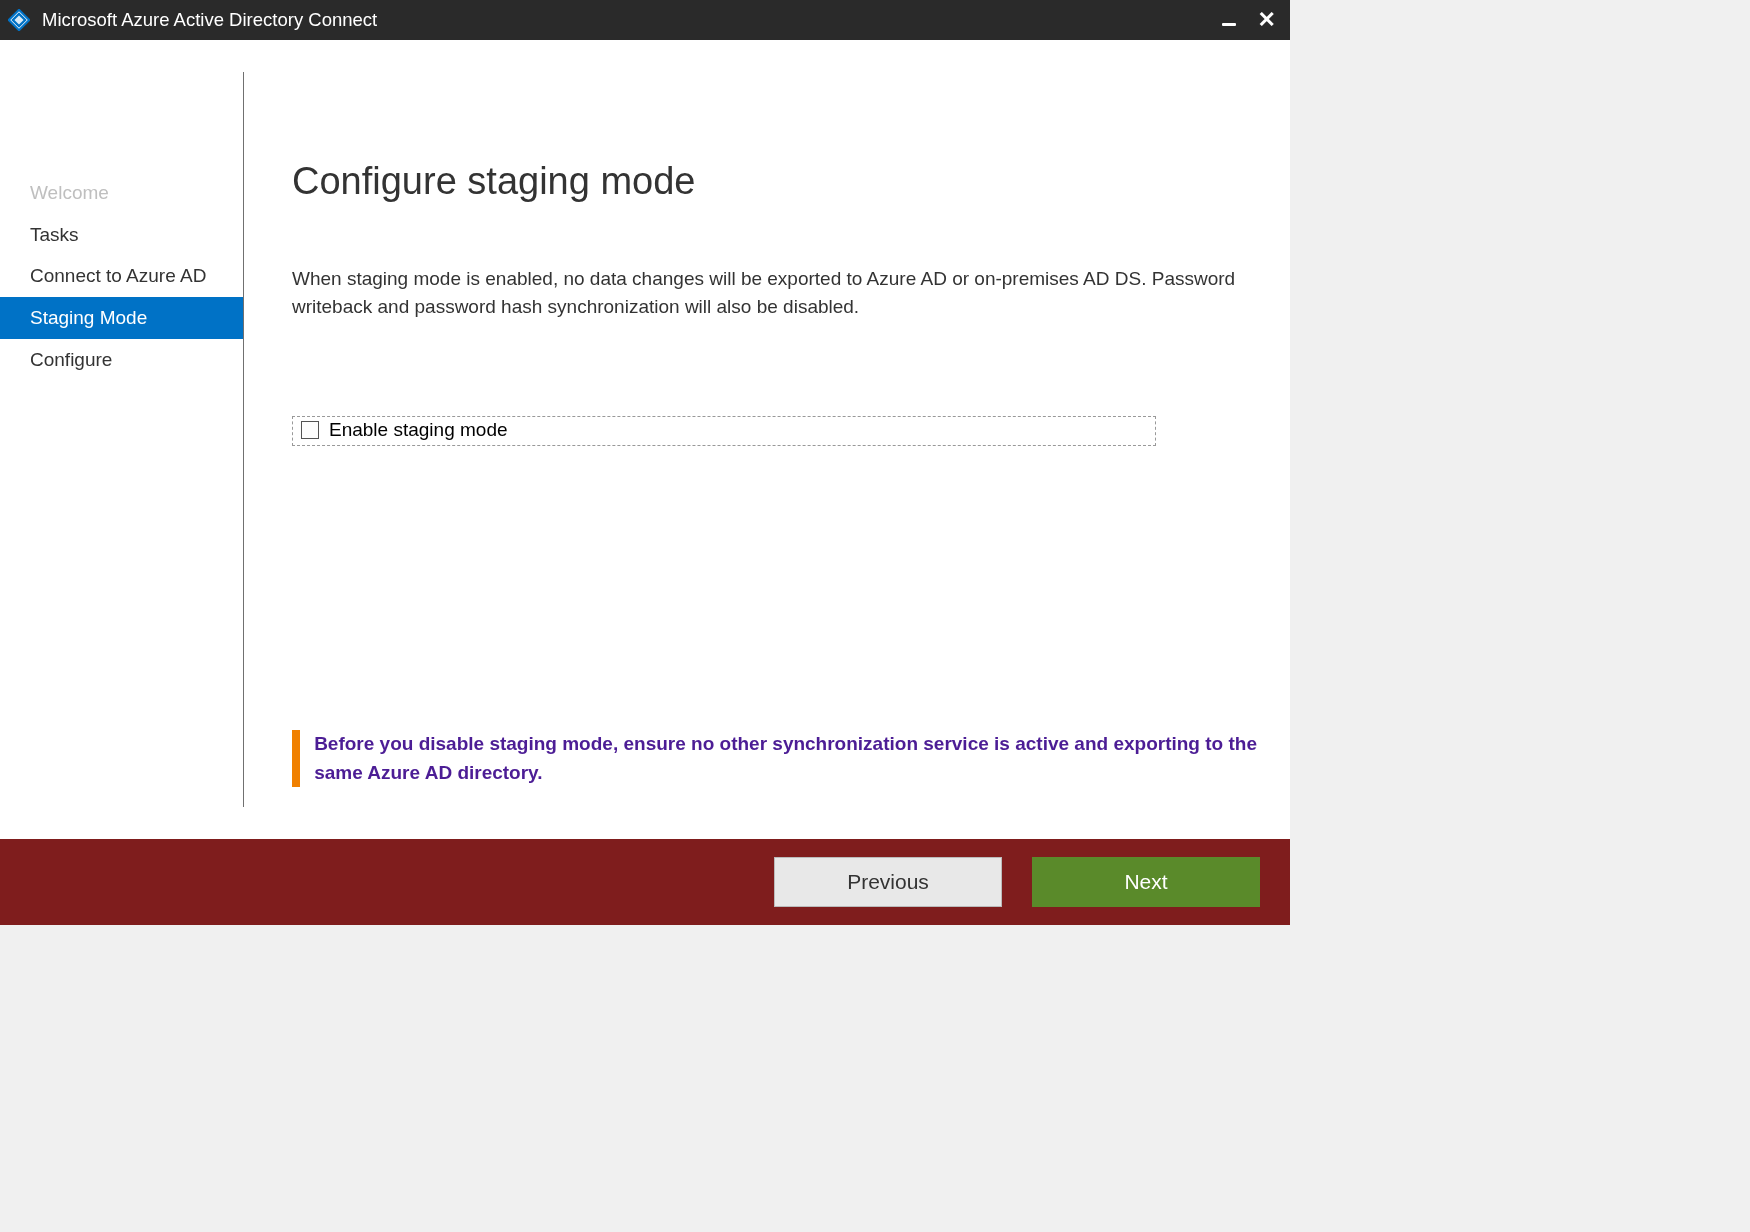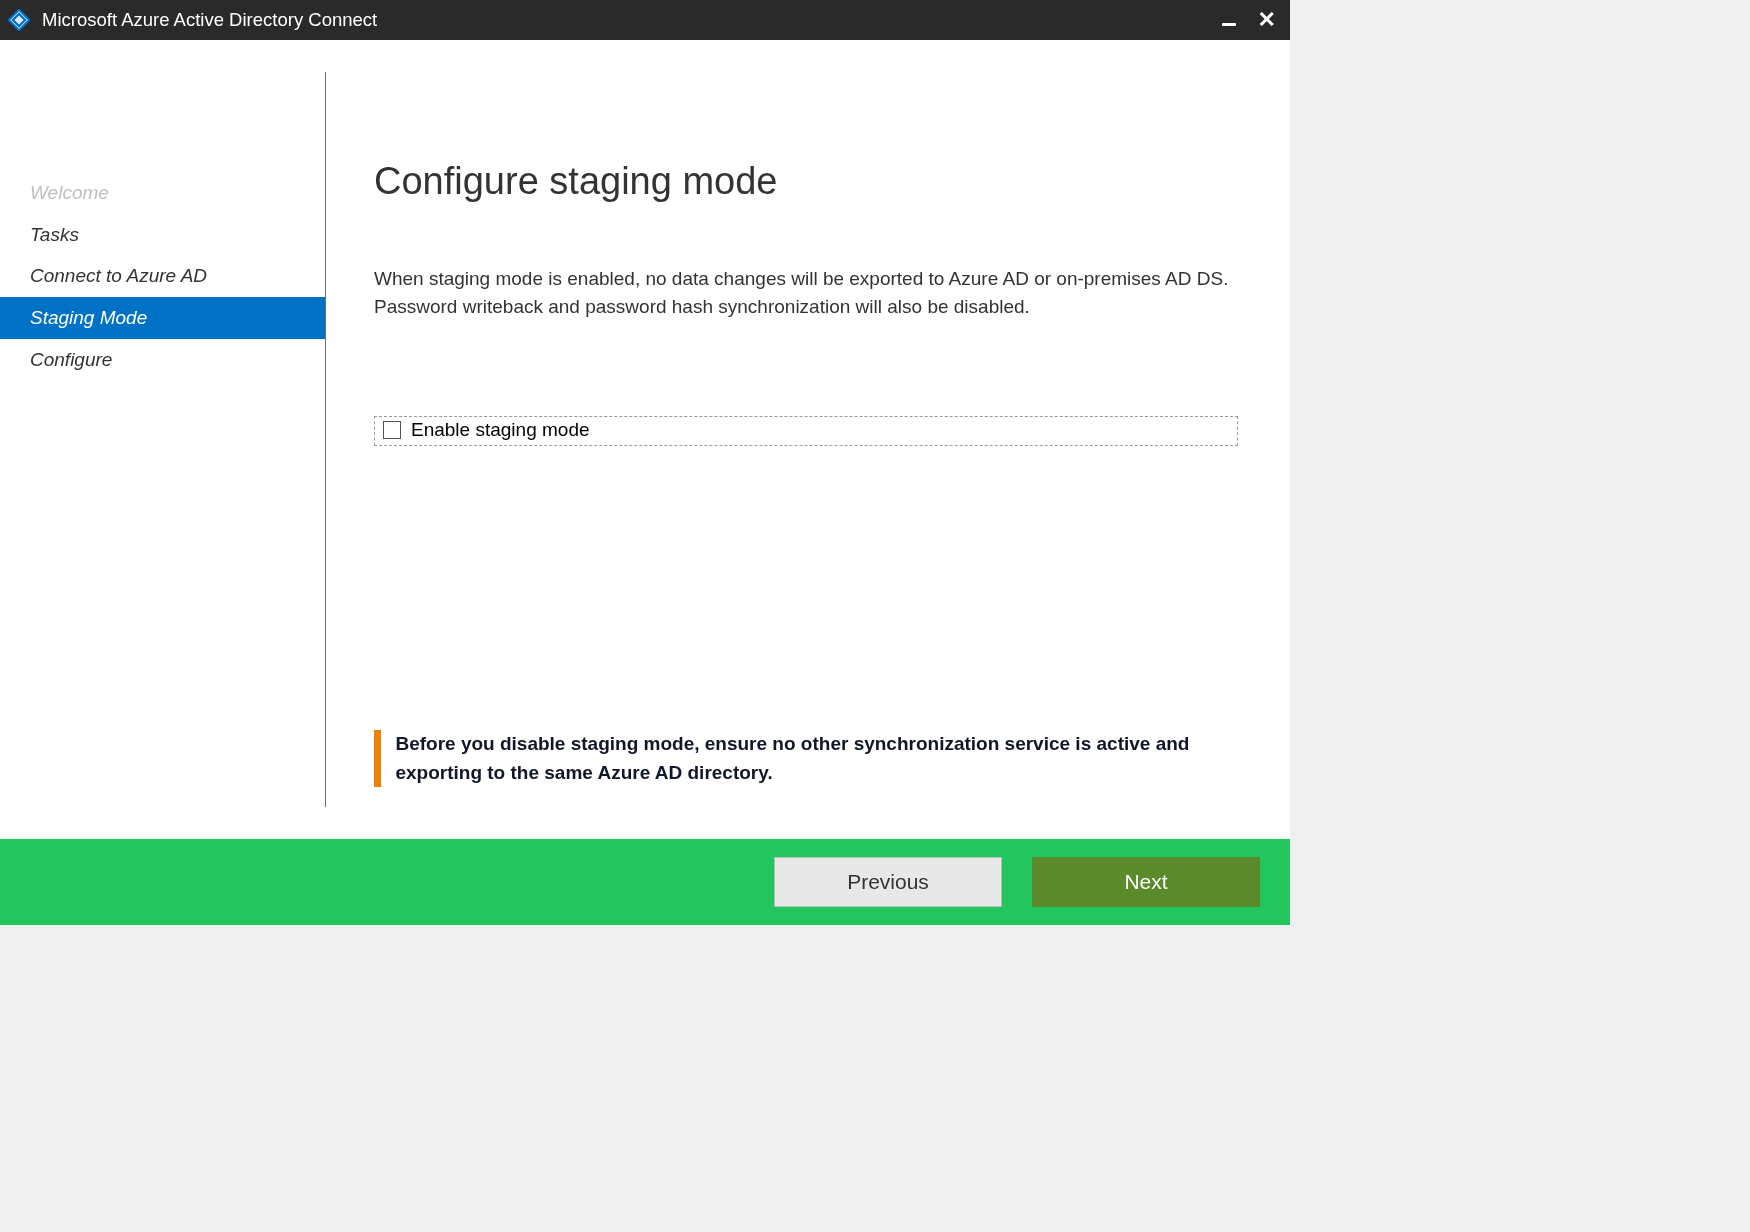--- a/index.html
+++ b/index.html
@@ -63,24 +63,23 @@
       line-height: 1;
       padding: 0 4px;
     }
     .body {
       flex: 1;
       display: flex;
       background: white;
       min-height: 0;
     }
     .sidebar {
-      width: 326px;
+      width: 244px;
       border-right: 1px solid #707070;
       padding-top: 100px;
-      font-style: italic;
     }
     .sidebar-item {
       padding: 8px 30px;
       font-size: 19px;
       color: #333;
       cursor: pointer;
       line-height: 1.35;
     }
     .sidebar-item.disabled {
       color: #bfbfbf;
@@ -134,26 +133,26 @@
       align-items: stretch;
       gap: 14px;
     }
     .warning-bar {
       width: 10px;
       background: #f08000;
     }
     .warning-text {
       font-size: 19px;
       font-weight: 700;
-      color: #0f172a;
+      color: #4c1d95;
       line-height: 1.5;
     }
     .footer {
       height: 86px;
-      background: #22c55e;
+      background: #7f1d1d;
       display: flex;
       align-items: center;
       justify-content: flex-end;
       padding: 0 30px;
       gap: 30px;
     }
     .btn {
       width: 228px;
       height: 50px;
       border: none;

